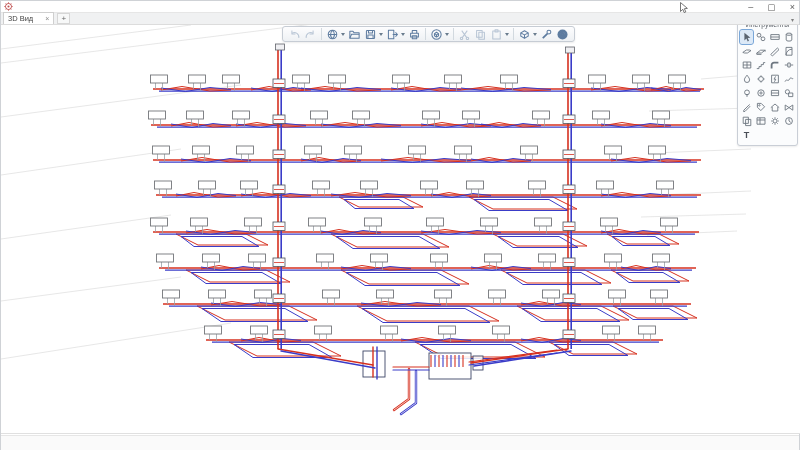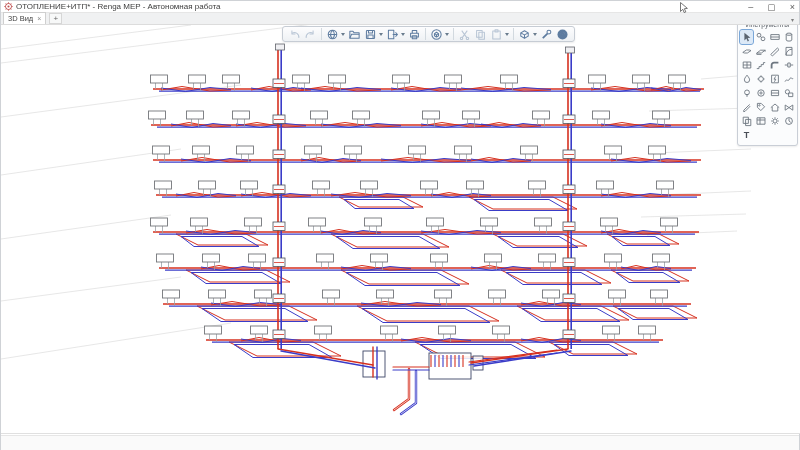--- a/index.html
+++ b/index.html
@@ -15,21 +15,21 @@
   #app-logo { width:9px; height:9px; margin:0 3px 0 3px; flex:0 0 auto; }
   #win-controls { position:absolute; right:4px; top:0; height:12px; display:flex; gap:14px;
                   align-items:center; font-size:9px; color:#5a5a5a; }
   #win-controls span { cursor:default; line-height:10px; }
   #mouse-cursor { position:absolute; left:678px; top:1px; width:9px; height:12px; z-index:60; }
 
   
   #tabbar { position:absolute; left:0; top:12px; width:100%; height:12px;
             background:#f0f1f2; border-bottom:1px solid #dcdcdc; display:flex; align-items:flex-end; }
   .tab { height:12px; background:#ffffff; border:1px solid #cfcfcf; border-bottom:none;
-         display:flex; align-items:center; padding:0 4px; gap:4px; font-size:7.5px; color:#444;
+         display:flex; align-items:center; padding:0 4px; gap:12px; font-size:7.5px; color:#444;
          margin-left:2px; }
   .tab .close { color:#8a8a8a; font-size:7px; }
   #new-tab { width:13px; height:11px; margin-left:3px; border:1px solid #d6d6d6; background:#f7f8f8;
              font-size:8px; color:#666; text-align:center; line-height:10px; }
   #tab-overflow { position:absolute; right:5px; bottom:1px; font-size:6px; color:#808080; }
 
   
   #viewport { position:absolute; left:0; top:24px; width:800px; height:409px; background:#fff;
               border-bottom:1px solid #e0e0e0; overflow:hidden; }
   #scene { position:absolute; left:0; top:-24px; width:800px; height:450px; }
@@ -74,21 +74,20 @@
         <line x1="5" y1="0.4" x2="5" y2="1.8"></line>
           <line x1="5" y1="8.2" x2="5" y2="9.6"></line>
         <line x1="0.4" y1="5" x2="1.8" y2="5"></line>
           <line x1="8.2" y1="5" x2="9.6" y2="5"></line>
         <line x1="1.8" y1="1.8" x2="2.8" y2="2.8"></line>
           <line x1="7.2" y1="7.2" x2="8.2" y2="8.2"></line>
         <line x1="8.2" y1="1.8" x2="7.2" y2="2.8"></line>
           <line x1="2.8" y1="7.2" x2="1.8" y2="8.2"></line>
       </g>
     </svg>
-    <span>ОТОПЛЕНИЕ+ИТП* - Renga MEP - Автономная работа</span>
     <div id="win-controls">
       <span>–</span>
       <span>▢</span>
       <span>×</span>
     </div>
   </div>
   <svg id="mouse-cursor" viewBox="0 0 9 12">
     <path d="M1.5 0.5 L1.5 9.5 L3.8 7.3 L5.2 10.6 L6.8 9.9 L5.4 6.7 L8.4 6.4 Z" fill="#fff" stroke="#555" stroke-width="0.8"></path>
   </svg>
 

